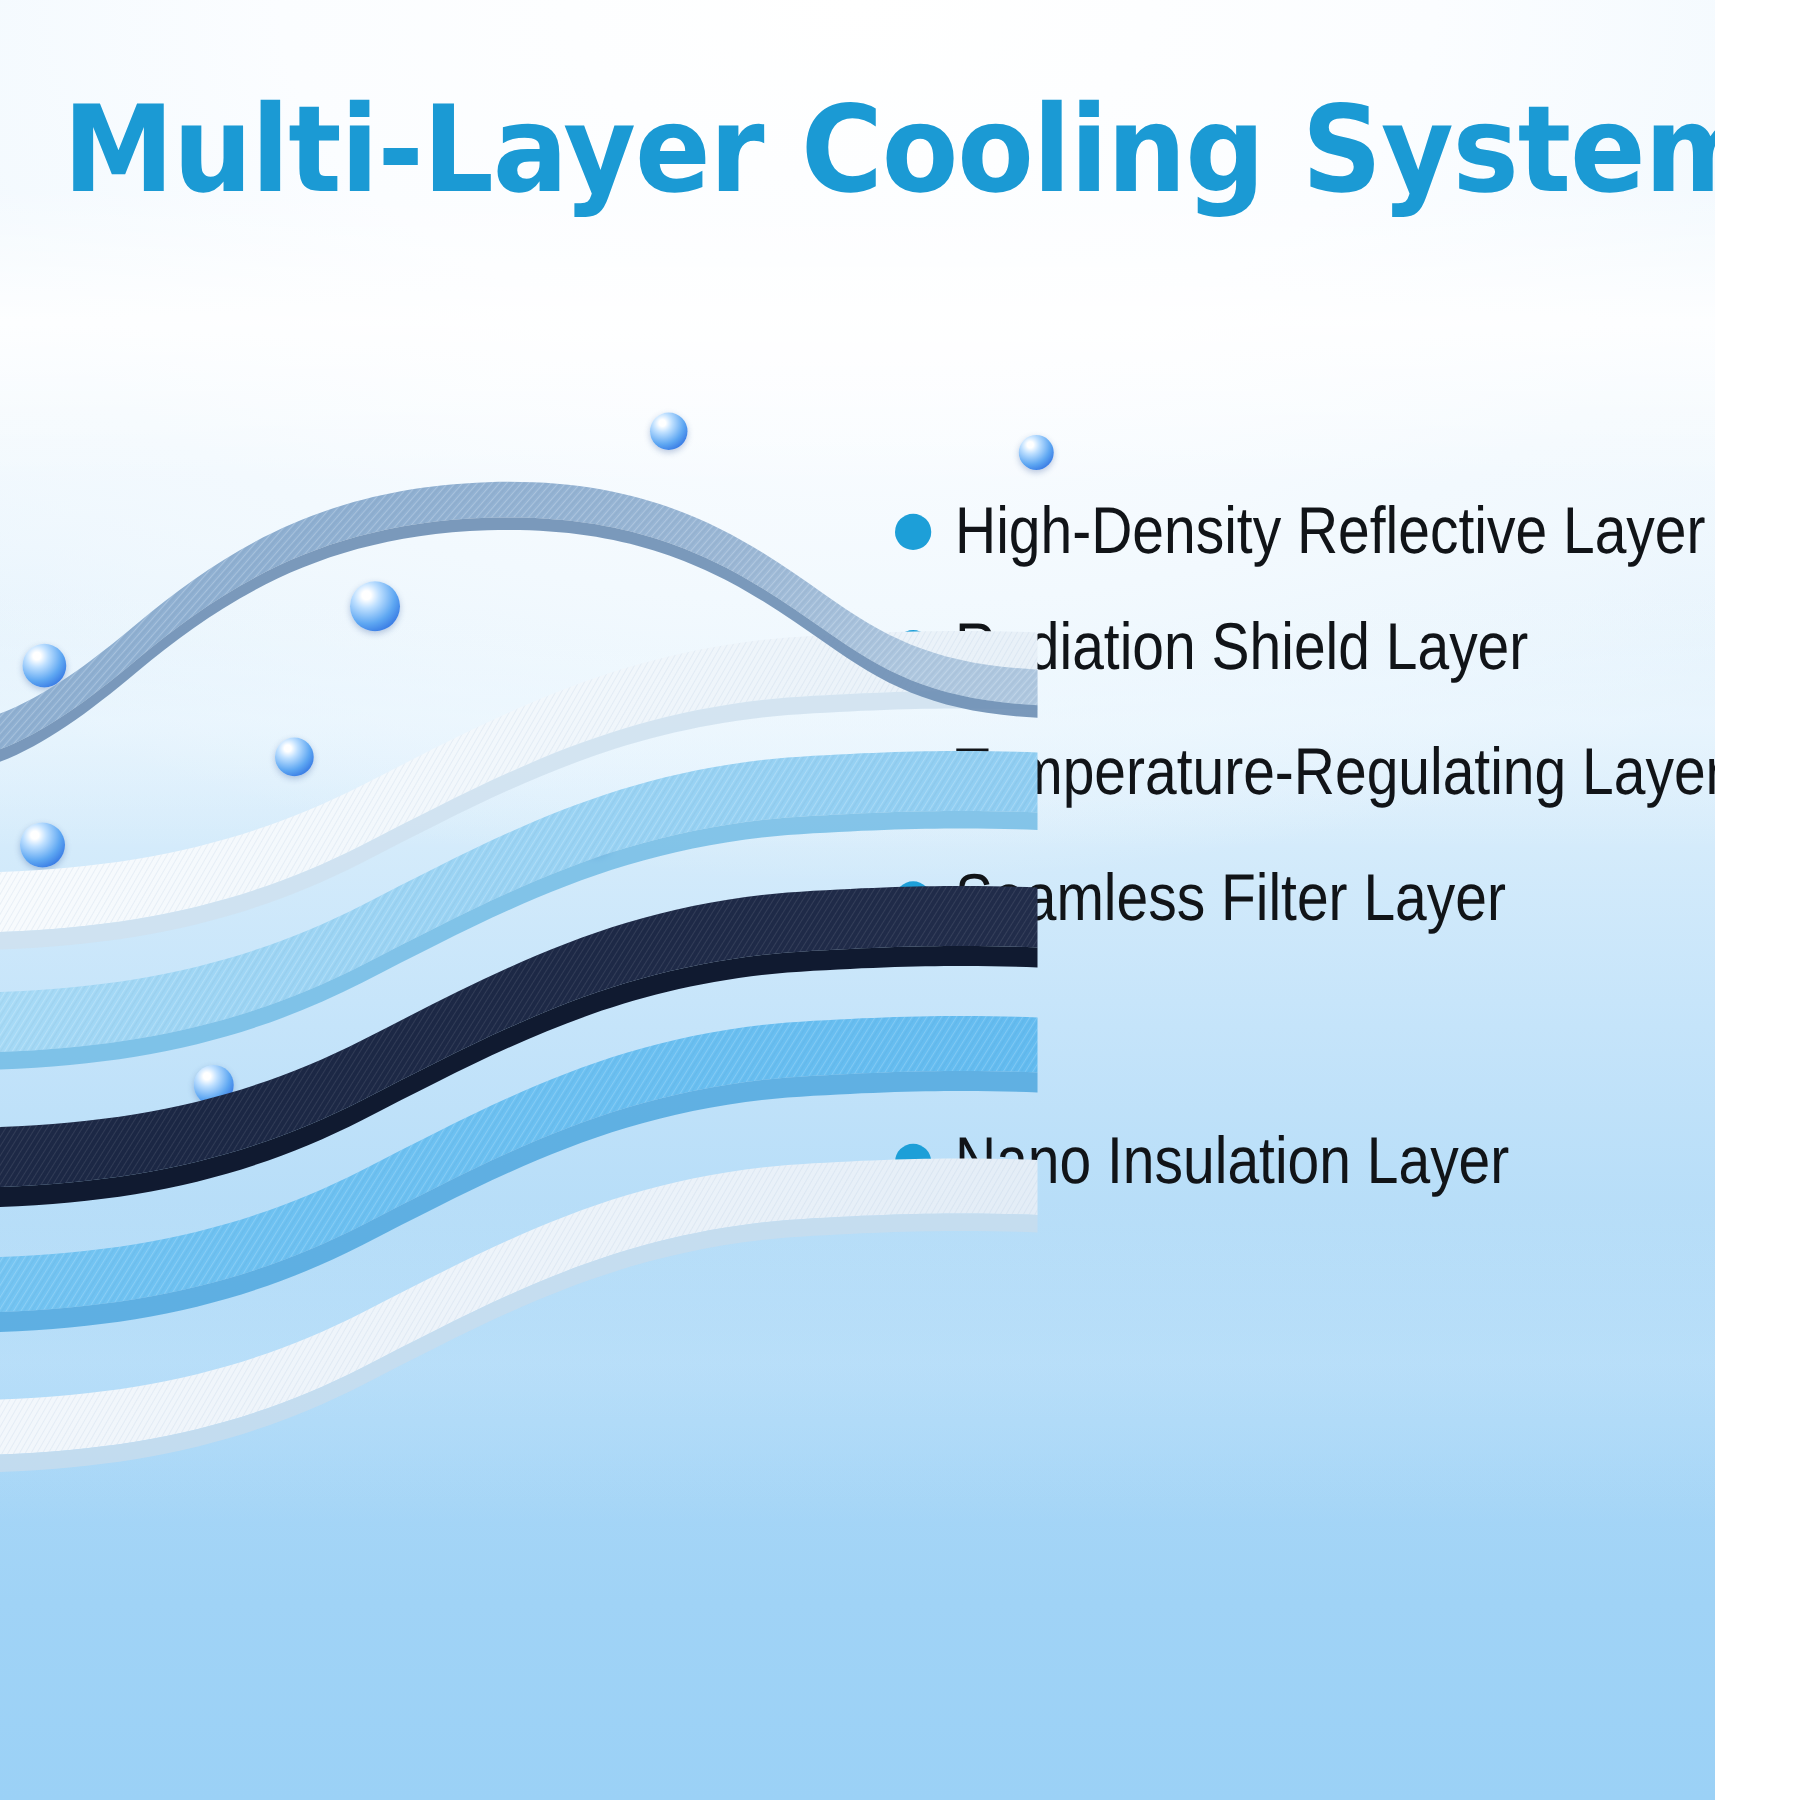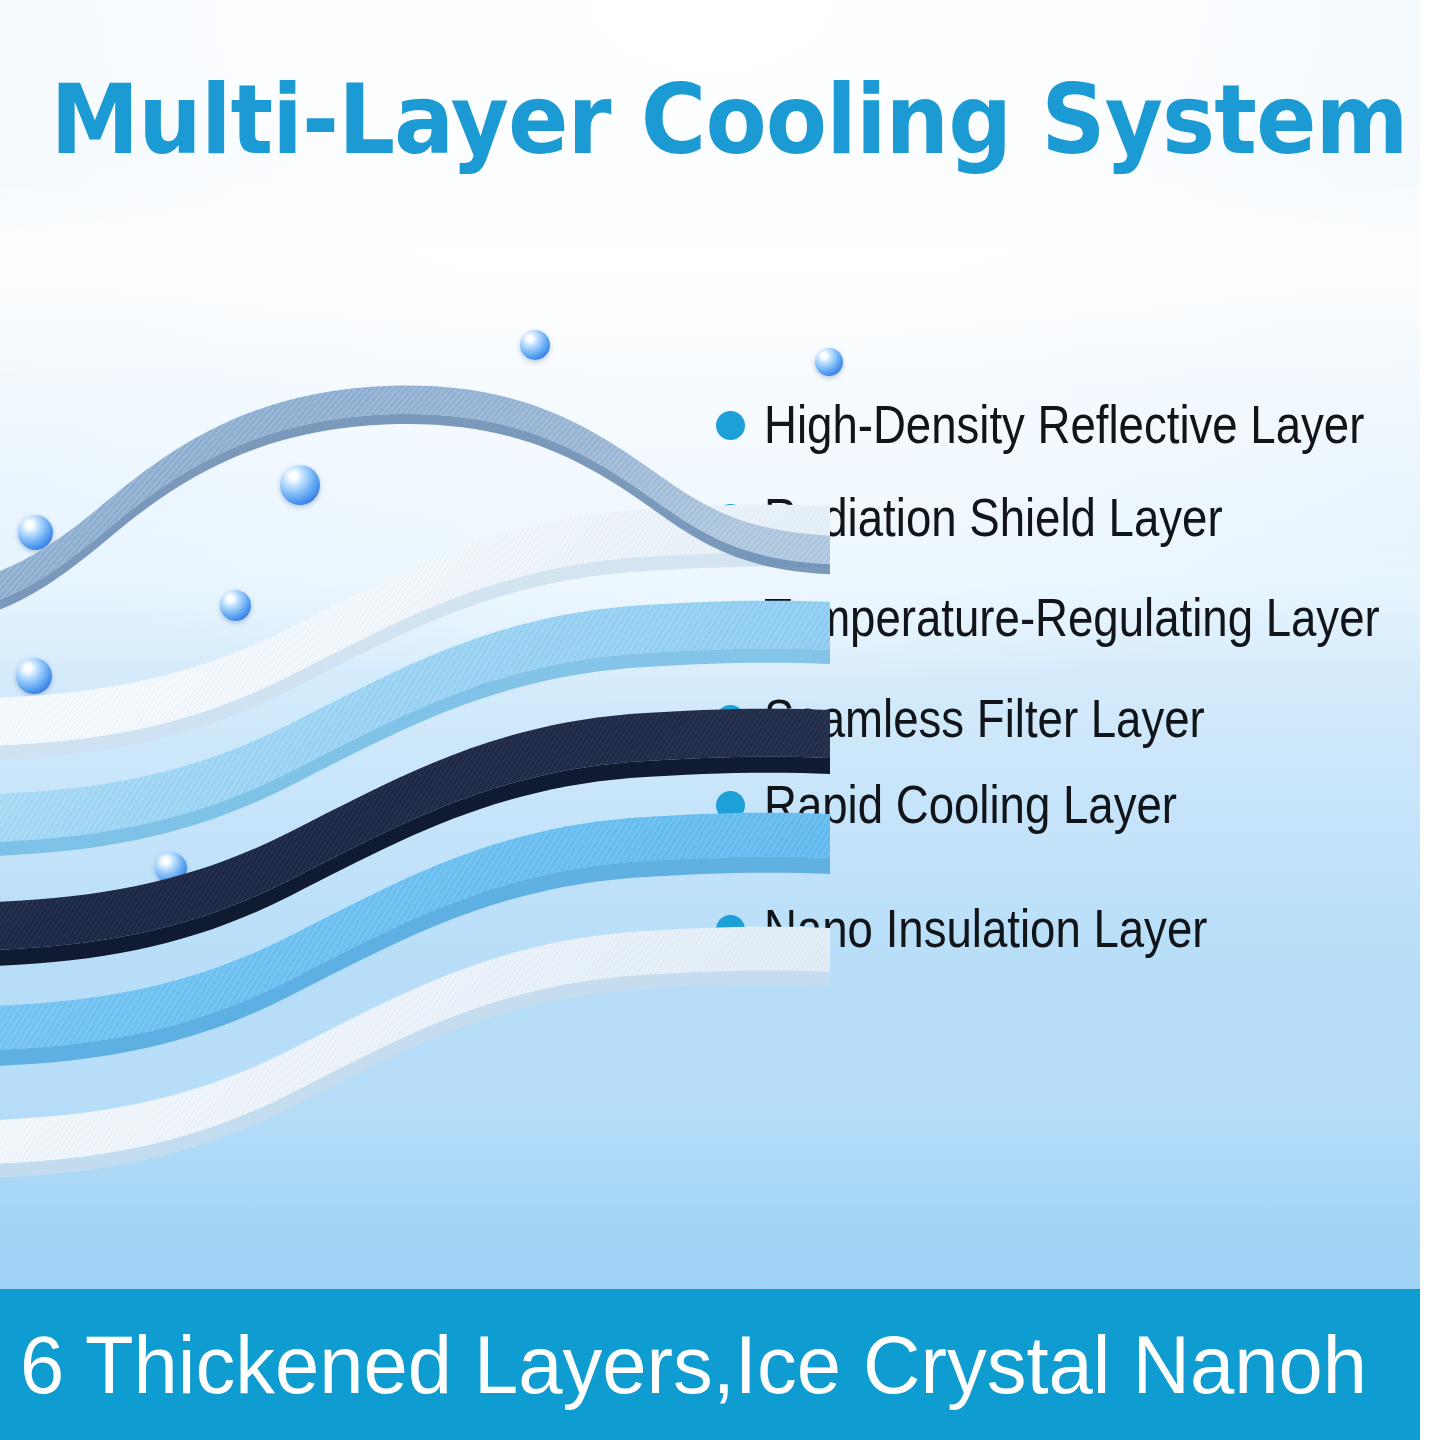--- a/index.html
+++ b/index.html
@@ -17,21 +17,20 @@
         #fdfeff 9%,
         #f7fbfe 18%,
         #eef7fd 27%,
         #e2f1fc 37%,
         #d4ebfb 47%,
         #c5e4fa 57%,
         #b6ddf8 68%,
         #a9d7f7 79%,
         #a0d3f6 89%,
         #9bd1f6 100%);
-    padding-left: 48px;
   }
   
   .bg-sweep{position:absolute;left:0;width:1440px;pointer-events:none;}
   .sweep-a{top:150px;height:240px;background:linear-gradient(180deg,rgba(255,255,255,0) 0%,rgba(255,255,255,.85) 45%,rgba(255,255,255,0) 100%);}
   .sweep-b{top:470px;height:210px;background:linear-gradient(180deg,rgba(255,255,255,0) 0%,rgba(240,249,255,.55) 50%,rgba(255,255,255,0) 100%);}
   .sweep-c{top:960px;height:260px;background:linear-gradient(180deg,rgba(255,255,255,0) 0%,rgba(205,233,252,.35) 50%,rgba(255,255,255,0) 100%);}
 
   
   .title{
     position:absolute;left:0;top:72px;width:1440px;text-align:center;
@@ -255,28 +254,21 @@
     <div class="brow" style="top:193px">
       <span class="dot"></span>
       <span class="blabel">Temperature-Regulating Layer</span>
     </div>
 
     <div class="brow" style="top:294px">
       <span class="dot"></span>
       <span class="blabel">Seamless Filter Layer</span>
     </div>
 
-    <div class="brow" style="top:380px">
-      <span class="dot"></span>
-      <span class="blabel">Rapid Cooling Layer</span>
-    </div>
 
     <div class="brow" style="top:504px">
       <span class="dot"></span>
       <span class="blabel">Nano Insulation Layer</span>
     </div>
   </div>
 
-  <div id="banner">
-    <div class="btext">6 Thickened Layers,Ice Crystal Nanoh</div>
-  </div>
 
 </div>
 
 </body></html>

